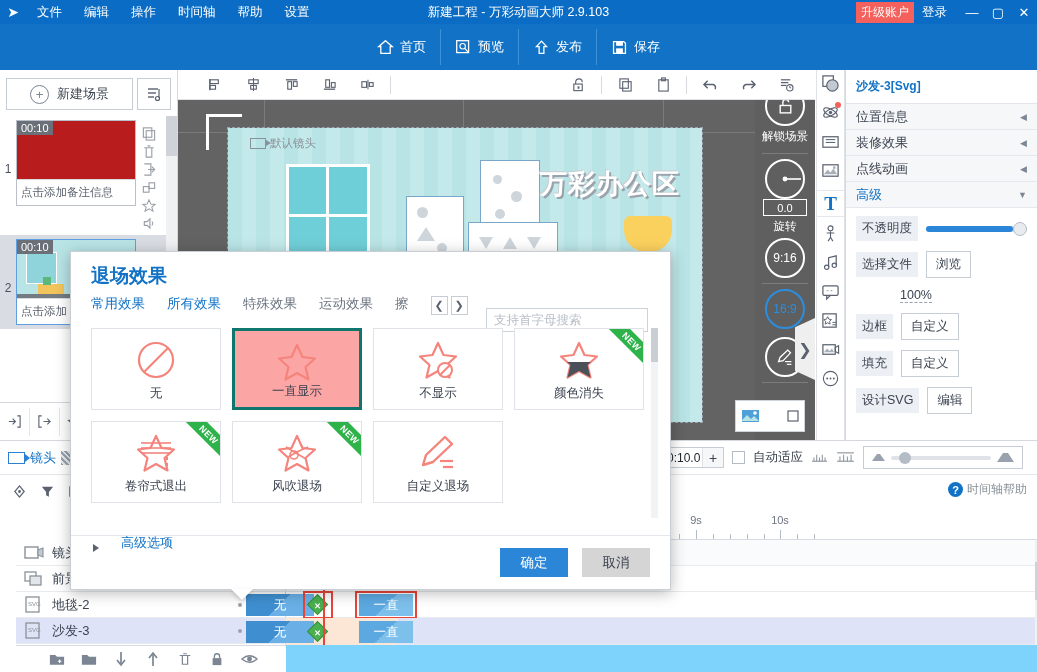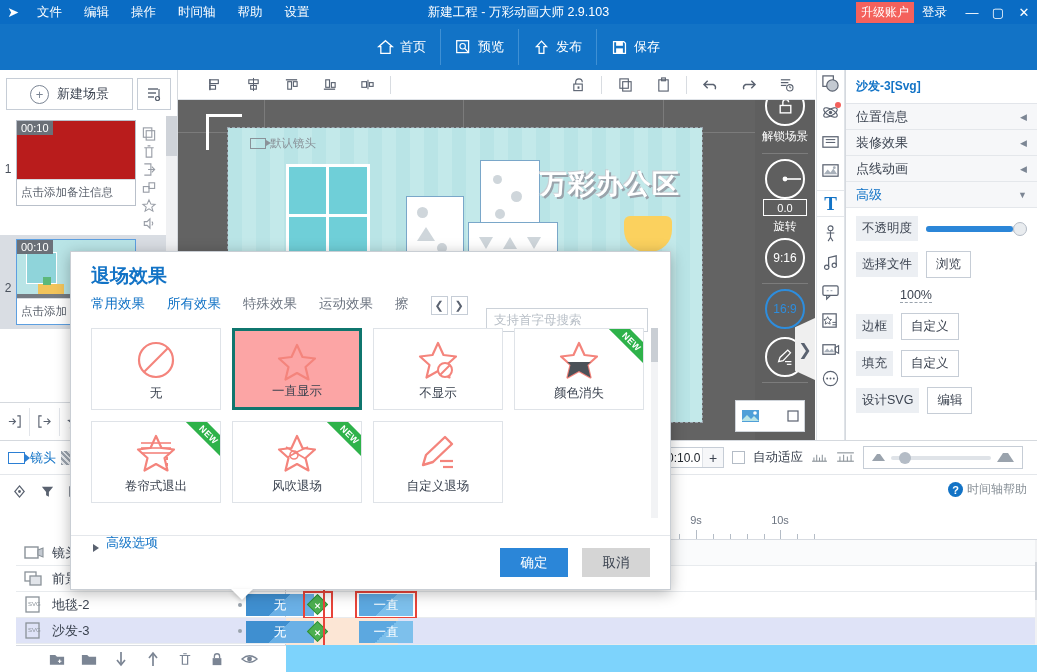--- a/index.html
+++ b/index.html
@@ -274,21 +274,21 @@
     padding-bottom:7px; cursor:pointer; overflow:hidden; }
   .eff-card.selected { background:#fca5a5; border:3px solid #0f766e; }
   .eff-art { position:absolute; left:0; right:0; top:8px; height:46px;
     display:flex; align-items:center; justify-content:center; }
   .eff-lbl { font-size:12.5px; color:#3b4350; z-index:2; }
   .new-ribbon { position:absolute; right:-22px; top:5px; width:66px; height:15px;
     background:#2eb24a; color:#fff; font-size:9px; font-weight:bold; letter-spacing:.5px;
     transform:rotate(45deg); display:flex; align-items:center; justify-content:center; }
   .dlg-scroll { position:absolute; right:-8px; top:0; width:7px; height:190px; background:#f2f3f5; }
   .dlg-scroll-thumb { position:absolute; right:0; top:0; width:7px; height:34px; background:#c9ced4; }
-  .dlg-adv { display:flex; align-items:flex-end; gap:7px; padding:16px 0 0 22px;
+  .dlg-adv { display:flex; align-items:flex-end; gap:22px; padding:16px 0 0 22px;
     font-size:13px; color:#1273c6; }
   .adv-caret { width:0; height:0; border-left:6px solid #5a6270;
     border-top:4.5px solid transparent; border-bottom:4.5px solid transparent; }
   .dlg-sep { position:absolute; left:0; right:0; bottom:53px; height:1px; background:#e4e7eb; }
   .dlg-footer { position:absolute; right:20px; bottom:12px; display:flex; gap:14px; }
   .btn-ok { width:68px; height:29px; background:#2b86d8; color:#fff; border:none; font-size:13.5px;
     font-family:"Liberation Sans", sans-serif; cursor:pointer; }
   .btn-cancel { width:68px; height:29px; background:#d5d5d5; color:#3b4350; border:none; font-size:13.5px;
     font-family:"Liberation Sans", sans-serif; cursor:pointer; }
   .dlg-pointer { position:absolute; left:160px; bottom:-11px; width:0; height:0;

